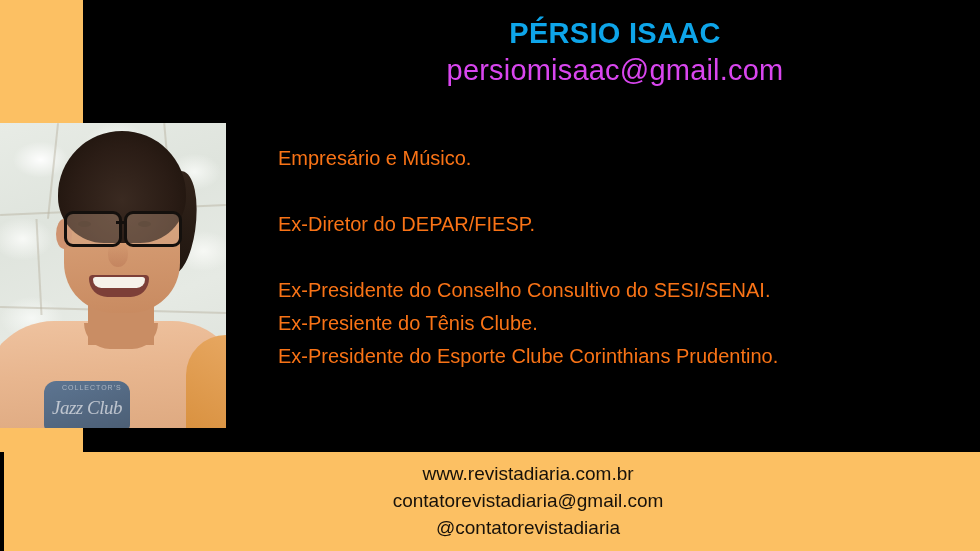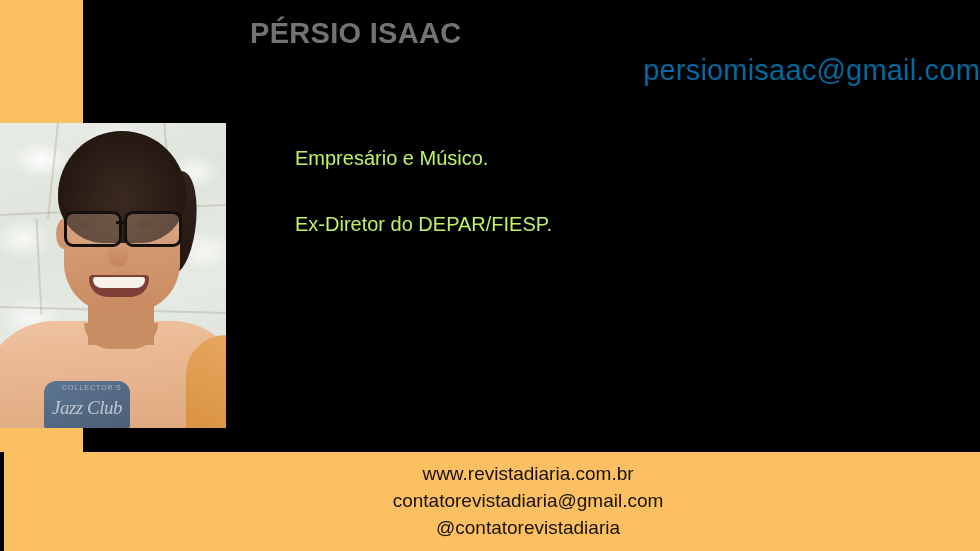--- a/index.html
+++ b/index.html
@@ -200,46 +200,47 @@
     color: rgba(220,232,244,0.6);
     letter-spacing: 1px;
   }
 
   
   .name-title {
     position: absolute;
     left: 250px;
     top: 18px;
     width: 730px;
-    color: #737373;
+    text-align: center;
+    color: #0ea5e9;
     font-size: 29px;
     font-weight: bold;
     letter-spacing: 0.3px;
     line-height: 1.1;
   }
   .email-header {
     position: absolute;
     left: 250px;
     top: 54px;
     width: 730px;
-    text-align: right;
-    color: #0369a1;
+    text-align: center;
+    color: #d946ef;
     font-size: 29px;
     font-weight: normal;
     letter-spacing: 0.2px;
     line-height: 1.15;
   }
 
   
   .body-text {
     position: absolute;
-    left: 295px;
+    left: 278px;
     top: 142px;
     width: 640px;
-    color: #bef264;
+    color: #f97316;
     font-size: 20px;
     line-height: 33px;
     font-weight: normal;
   }
   .body-text .para { margin: 0; }
   .body-text .spacer { height: 33px; }
   .body-text .line { white-space: nowrap; }
 
   
   .footer-band {
@@ -310,20 +311,25 @@
 
   <div class="body-text">
     <div class="para">
       <div class="line">Empresário e Músico.</div>
     </div>
     <div class="spacer"></div>
     <div class="para">
       <div class="line">Ex-Diretor do DEPAR/FIESP.</div>
     </div>
     <div class="spacer"></div>
+    <div class="para">
+      <div class="line">Ex-Presidente do Conselho Consultivo do SESI/SENAI.</div>
+      <div class="line">Ex-Presiente do Tênis Clube.</div>
+      <div class="line">Ex-Presidente do Esporte Clube Corinthians Prudentino.</div>
+    </div>
   </div>
 
   <div class="footer-band">
     <div class="footer-lines">
       <div class="line">www.revistadiaria.com.br</div>
       <div class="line">contatorevistadiaria@gmail.com</div>
       <div class="line">@contatorevistadiaria</div>
     </div>
   </div>
 

